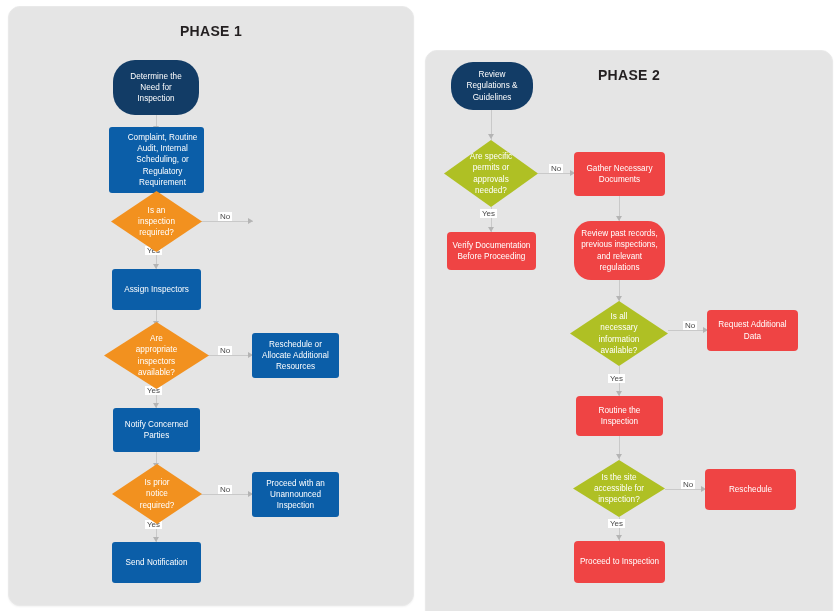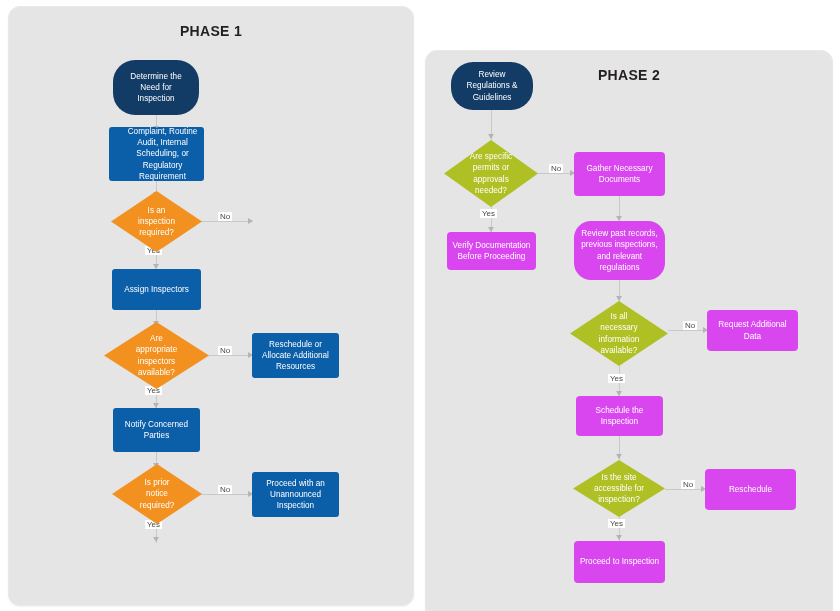--- a/index.html
+++ b/index.html
@@ -48,21 +48,21 @@
 
   .n-start{
     background:#123C66;
     border-radius:22px;
   }
   .n-proc-dark{
     background:#0B5EA8;
     border-radius:3px;
   }
   .n-proc-light{
-    background:#d946ef;
+    background:#ef4444;
     border-radius:4px;
   }
 
   
   .n-dec{background:transparent;padding:0;}
   .n-dec .dia{
     position:absolute;inset:0;
     z-index:0;
   }
   .n-dec .lbl{position:relative;z-index:1;padding:0 6px;}
@@ -145,21 +145,21 @@
   <div class="conn-v" style="left:156px;top:519px;height:24px;"></div>
   <div class="arrow-d" style="left:152.5px;top:537px;"></div>
   <div class="edge-label" style="left:145px;top:520px;">Yes</div>
 
   <div class="node n-start" style="left:113px;top:60px;width:86px;height:55px;">
     <span class="lbl">Determine the
 Need for
 Inspection</span>
   </div>
 
-  <div class="node n-proc-dark" style="left:109px;top:127px;width:95px;height:54px;padding-left:16px;">
+  <div class="node n-proc-dark" style="left:109px;top:127px;width:95px;height:66px;padding-left:16px;">
     <span class="lbl">Complaint, Routine
 Audit, Internal
 Scheduling, or
 Regulatory Requirement</span>
   </div>
 
   <div class="node n-dec" style="left:111px;top:191px;width:91px;height:61px;">
     <svg class="dia" viewBox="0 0 91 61" preserveAspectRatio="none">
       <polygon points="45.5,0 91,30.5 45.5,61 0,30.5" fill="#F2911F"></polygon>
     </svg>
@@ -202,20 +202,23 @@
 notice
 required?</span>
   </div>
 
   <div class="node n-proc-dark" style="left:252px;top:472px;width:87px;height:45px;">
     <span class="lbl">Proceed with an
 Unannounced
 Inspection</span>
   </div>
 
+  <div class="node n-proc-dark" style="left:112px;top:542px;width:89px;height:41px;">
+    <span class="lbl">Send Notification</span>
+  </div>
 
   <div class="panel" id="panel-2">
     <div class="panel-title">PHASE 2</div>
   </div>
 
   <div class="conn-v" style="left:491px;top:110px;height:30px;"></div>
   <div class="arrow-d" style="left:487.5px;top:134px;"></div>
 
   <div class="conn-h" style="left:538px;top:173px;width:36px;"></div>
   <div class="arrow-r" style="left:570px;top:169.5px;"></div>
@@ -292,21 +295,21 @@
 information
 available?</span>
   </div>
 
   <div class="node n-proc-light" style="left:707px;top:310px;width:91px;height:41px;">
     <span class="lbl">Request Additional
 Data</span>
   </div>
 
   <div class="node n-proc-light" style="left:576px;top:396px;width:87px;height:40px;">
-    <span class="lbl">Schedule the
+    <span class="lbl">Routine the
 Inspection</span>
   </div>
 
   <div class="node n-dec" style="left:573px;top:460px;width:92px;height:57px;">
     <svg class="dia" viewBox="0 0 92 57" preserveAspectRatio="none">
       <polygon points="46,0 92,28.5 46,57 0,28.5" fill="#AFC024"></polygon>
     </svg>
     <span class="lbl">Is the site
 accessible for
 inspection?</span>

